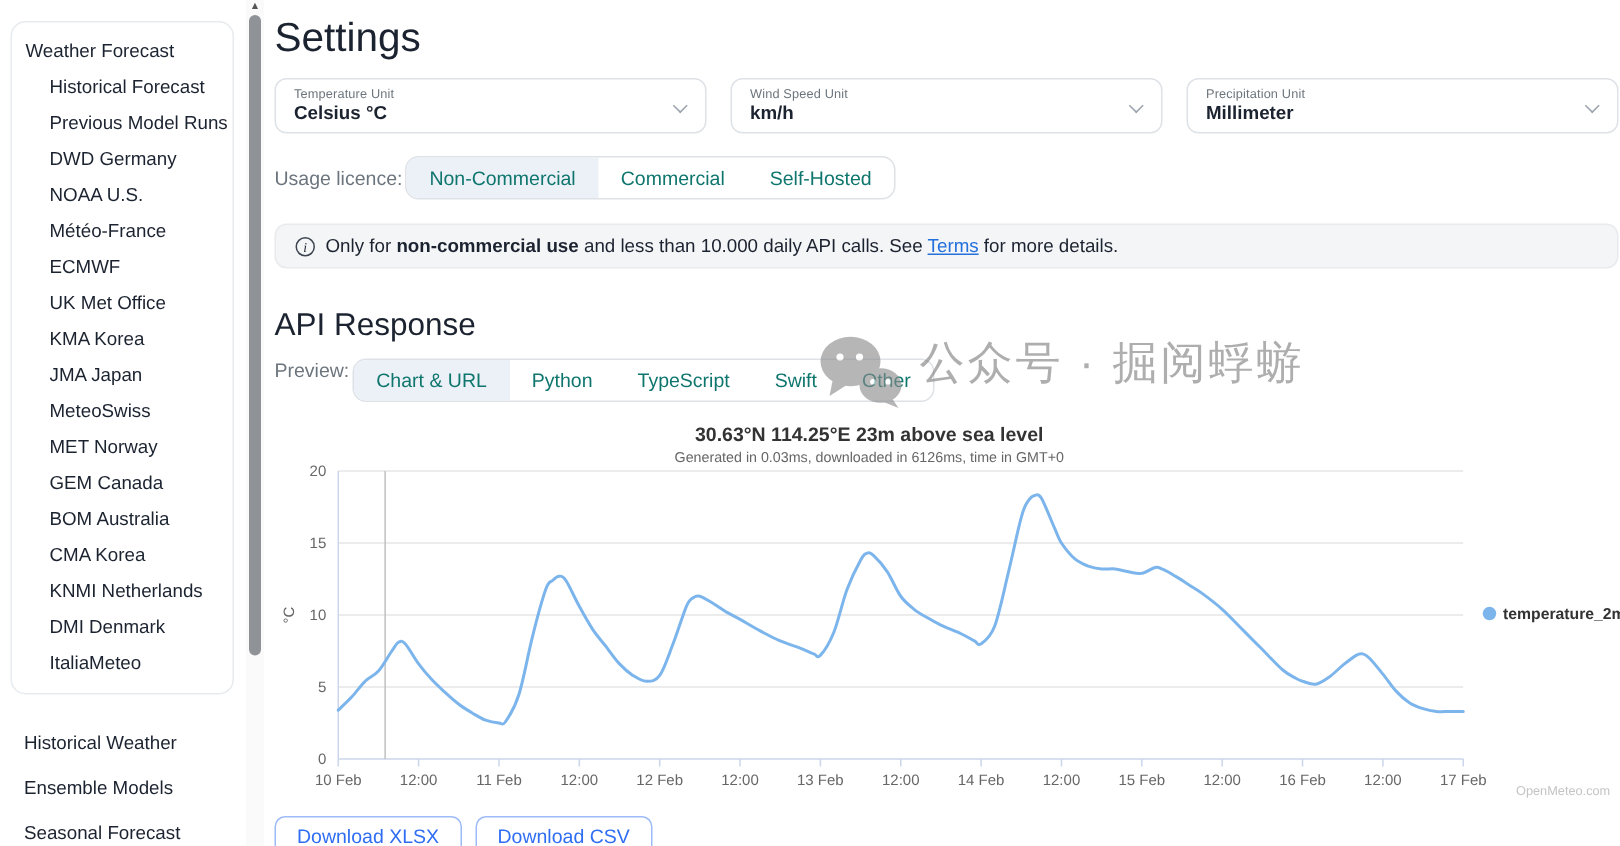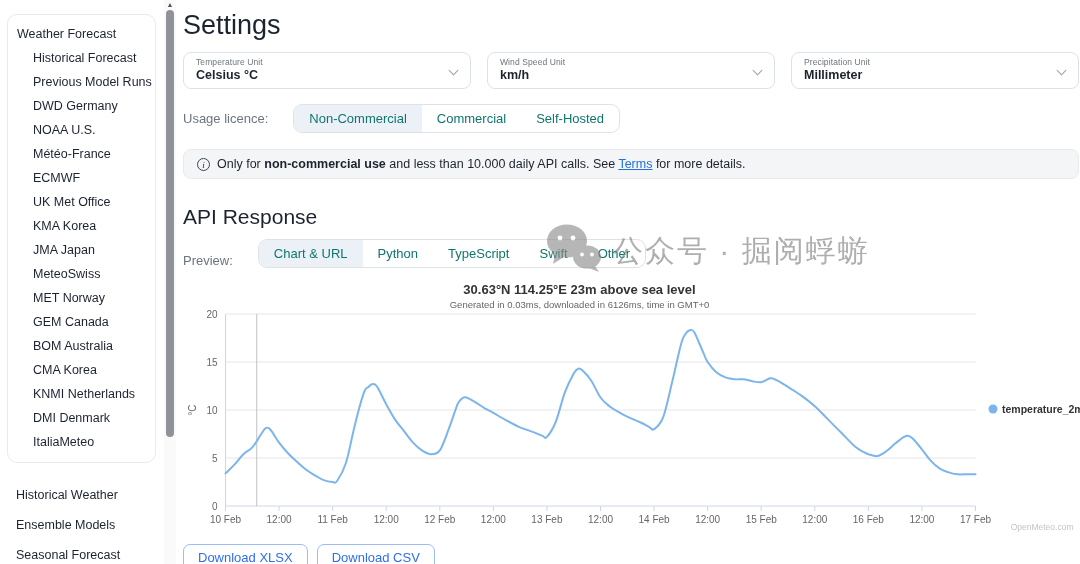--- a/index.html
+++ b/index.html
@@ -28,43 +28,43 @@
 
   .selects-row { display:flex; gap:16px; width:896px; }
   .select-box { flex:1; position:relative; border:1px solid #dee2e6; border-radius:8px; background:#fff;
                 padding:4px 26px 5px 12px; min-height:37px; cursor:pointer; }
   .select-label { display:block; font-size:8.5px; color:#6c757d; letter-spacing:.1px; }
   .select-value { display:block; font-size:12.5px; font-weight:700; color:#1c2330; margin-top:1px; white-space:nowrap; }
   .chevron { position:absolute; right:13px; top:14px; width:7px; height:7px;
              border-right:1.6px solid #9aa3ad; border-bottom:1.6px solid #9aa3ad; transform:rotate(45deg); }
 
   .licence-row { display:flex; align-items:center; margin-top:15px; }
-  .row-label { font-size:13px; color:#6c757d; margin-right:25px; }
+  .row-label { font-size:13px; color:#6c757d; margin-right:2px; }
   .seg-group { display:inline-flex; border:1px solid #dee2e6; border-radius:9px; overflow:hidden; background:#fff; }
   .seg-btn { font-size:13px; color:#0f766e; padding:6px 15px; background:transparent; border:none; cursor:pointer;
              font-family:inherit; white-space:nowrap; }
   .seg-btn.selected { background:#ecf1f8; }
 
   .notice { margin-top:16px; width:896px; background:#f4f5f7; border:1px solid #e8eaed; border-radius:8px;
             padding:7px 13px; font-size:12.5px; color:#1c2330; display:flex; align-items:center; gap:7px; }
   .info-icon { flex:0 0 13px; width:13px; height:13px; border:1px solid #3c4550; border-radius:50%;
                font-size:9px; line-height:12px; text-align:center; font-style:italic; font-family:"Liberation Serif",serif; }
   .notice a { color:#2470dc; text-decoration:underline; cursor:pointer; }
   .notice b { font-weight:700; }
 
-  .preview-row { display:flex; align-items:flex-end; margin-top:2px; }
+  .preview-row { display:flex; align-items:flex-start; margin-top:2px; }
 
   .chart-wrap { margin-top:9px; position:relative; width:897px; height:258px; }
 
   .downloads { display:flex; gap:9px; margin-top:9px; }
   .dl-btn { font-size:13px; color:#2f6ef2; background:#fff; border:1px solid #9dbbf7; border-radius:7px;
             padding:5px 14px; cursor:pointer; font-family:inherit; }
 
   
-  .watermark { position:absolute; left:545px; top:222px; display:flex; align-items:flex-end; gap:10px;
+  .watermark { position:absolute; left:545px; top:222px; display:flex; align-items:flex-start; gap:10px;
                opacity:.62; pointer-events:none; z-index:5; }
   .watermark .wm-text { font-size:30px; color:#7d7d7d; letter-spacing:2px; white-space:nowrap; }
 </style>
 </head>
 <body>
 
 <div class="app">
 
   <nav class="sidebar">
     <div class="side-card">

